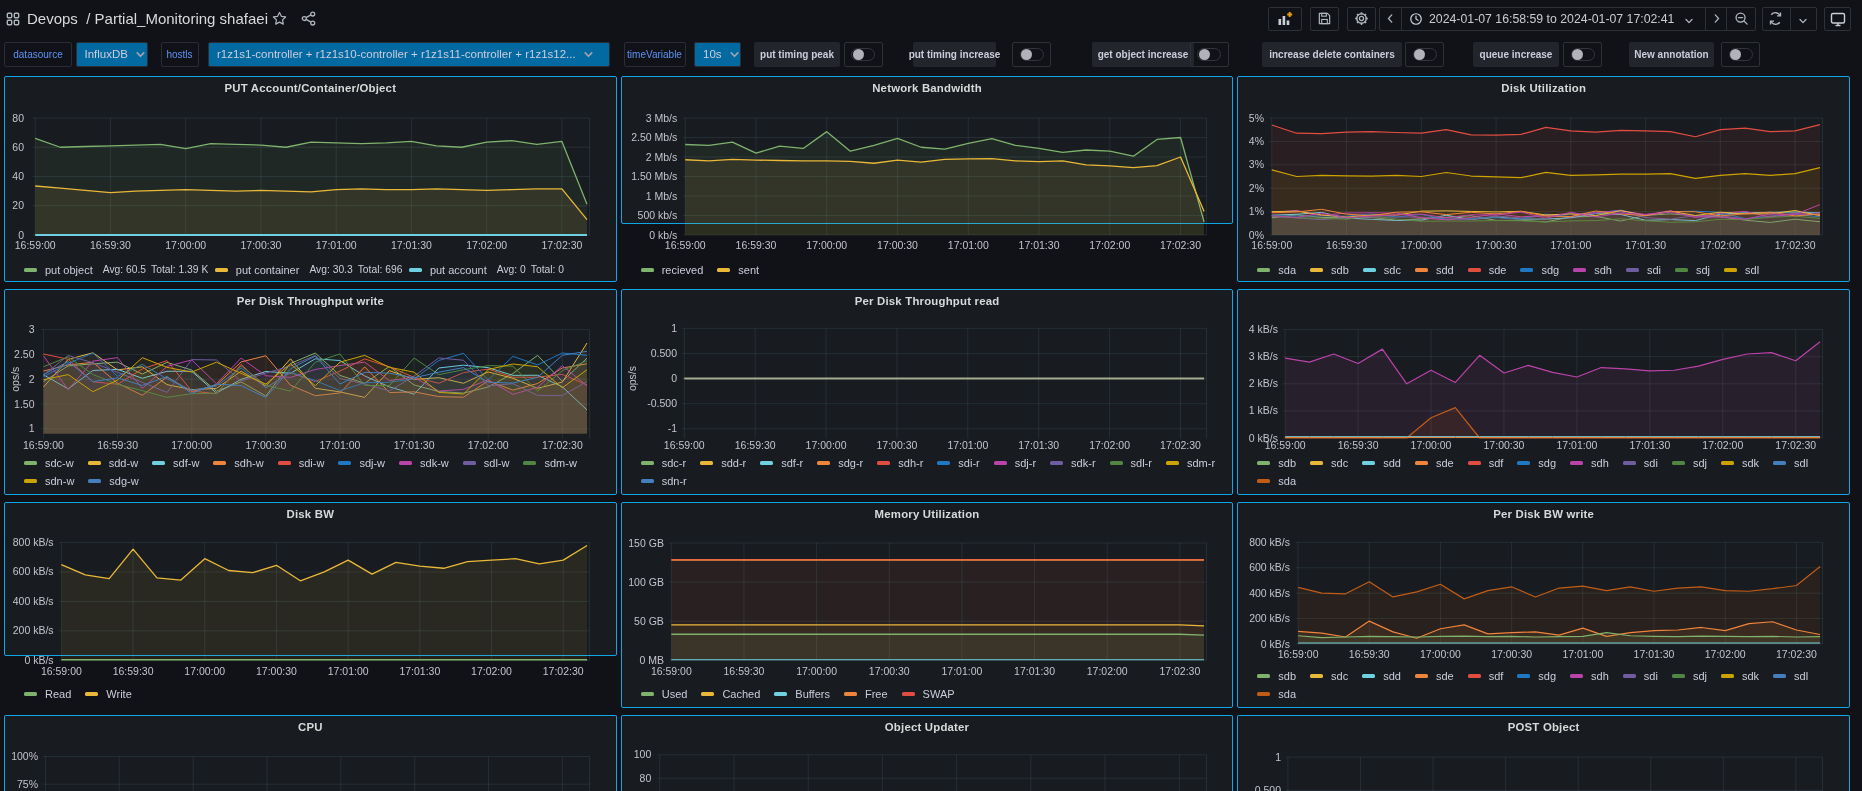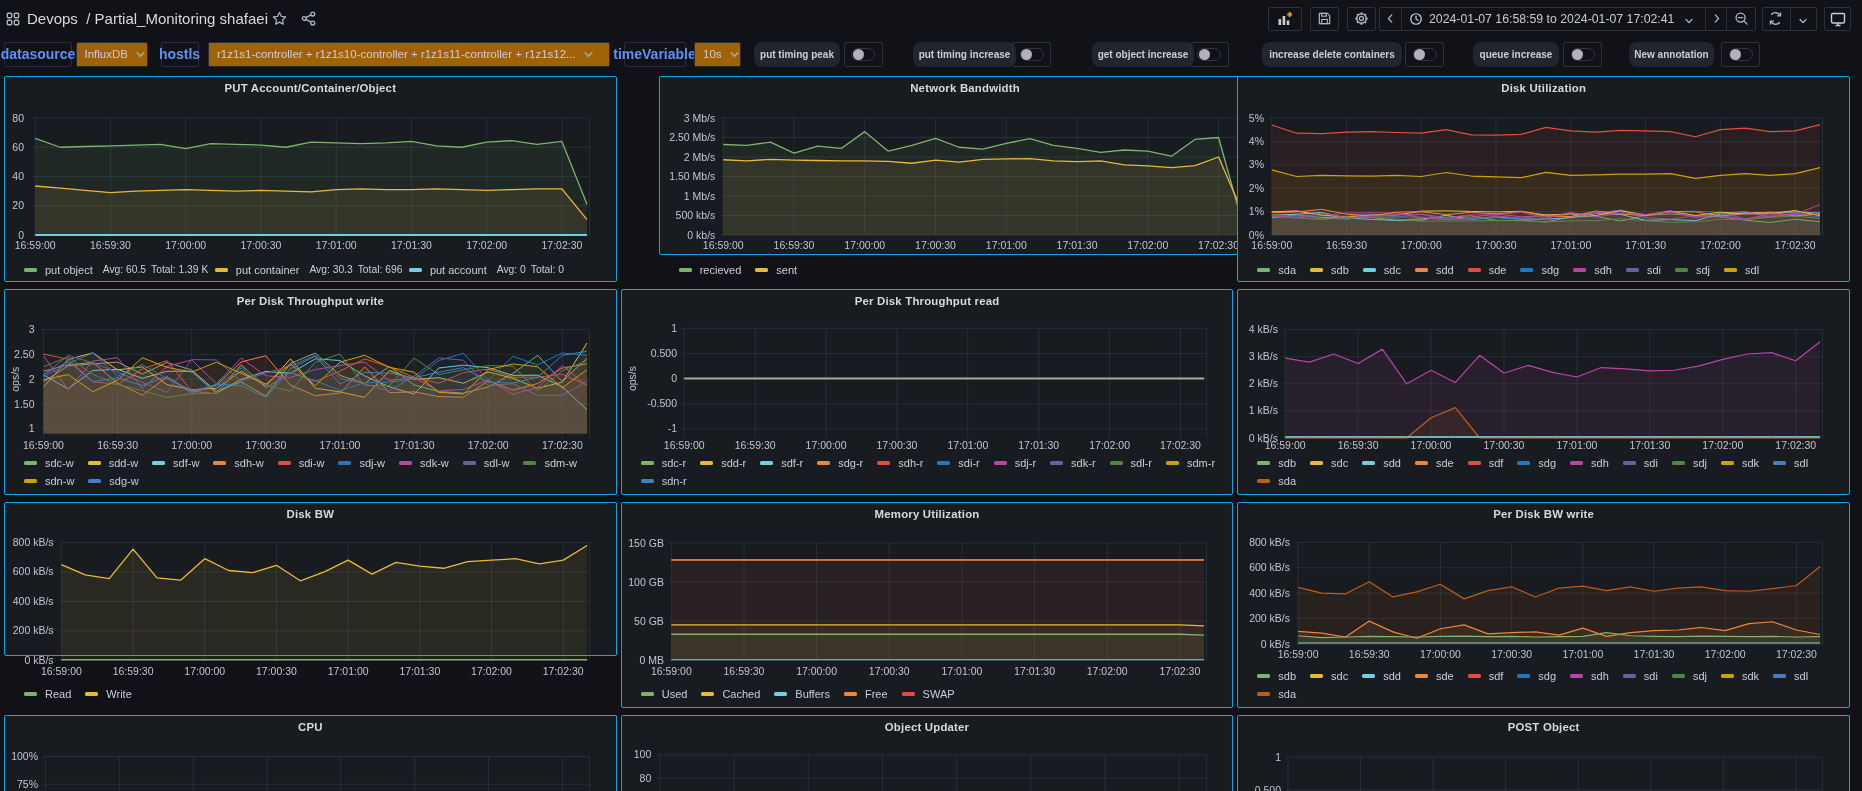--- a/index.html
+++ b/index.html
@@ -6,23 +6,23 @@
 .panel{position:absolute;background:#181b1f;border:1px solid #0ea5e9;border-radius:2px}
 .ptitle{position:absolute;top:5px;left:0;right:0;text-align:center;font-size:11.4px;font-weight:bold;color:#d8d9da;letter-spacing:0.2px}
 .lrow{position:absolute;left:19px;right:6px;height:16px;display:flex;align-items:center;font-size:11px;color:#ccccdc;white-space:nowrap}
 .li{display:inline-flex;align-items:center;margin-right:14px}
 .sw{display:inline-block;width:13px;height:4px;border-radius:1.5px;margin-right:8px}
 .ln{}
 .ls{margin-left:10px;font-size:10.3px}
 .ls2{margin-left:5px;font-size:10.3px}
 .lst .li{margin-right:6.5px}
 .hbtn{position:absolute;border:1px solid #2c3235;border-radius:2px;background:transparent;display:flex;align-items:center;justify-content:center}
-.vlabel{position:absolute;top:42px;height:24.5px;border-radius:2px;background:transparent;border:1px solid #2a2d34;color:#5c92f5;font-weight:bold;font-size:14px;display:flex;align-items:center;padding:6px;white-space:nowrap}
-.vval{position:absolute;top:42px;height:24.5px;border-radius:2px;background:#a16207;border:1px solid #2a2d34;color:#ccccdc;font-size:11.5px;display:flex;align-items:center;padding:0 8px;white-space:nowrap}
-.tlabel{position:absolute;top:42px;height:24.5px;border-radius:8px;background:#22252b;color:#ccccdc;font-weight:bold;font-size:10px;white-space:nowrap;display:flex;align-items:center;justify-content:center}
+.vlabel{position:absolute;top:42px;height:24.5px;border-radius:2px;background:transparent;border:1px solid #2a2d34;color:#5c92f5;font-weight:normal;font-size:10px;display:flex;align-items:center;padding:6px;white-space:nowrap}
+.vval{position:absolute;top:42px;height:24.5px;border-radius:2px;background:#0369a1;border:1px solid #2a2d34;color:#ccccdc;font-size:11.5px;display:flex;align-items:center;padding:0 8px;white-space:nowrap}
+.tlabel{position:absolute;top:42px;height:24.5px;border-radius:2px;background:#22252b;color:#ccccdc;font-weight:bold;font-size:10px;white-space:nowrap;display:flex;align-items:center;justify-content:center}
 .tog{position:absolute;top:42px;height:24.5px;width:39px;border-radius:2px;border:1px solid #2c3235;display:flex;align-items:center;justify-content:center}
 .pill{width:24px;height:12.5px;border-radius:7px;background:#111217;border:1px solid #33363e;position:relative}
 .knob{position:absolute;left:0.5px;top:0.25px;width:11px;height:11px;border-radius:50%;background:#b1b3b8}
 .caret{margin-left:6px;flex:none}
 
 </style></head><body>
 <svg style="position:absolute;left:6px;top:12px" width="14" height="14" viewBox="0 0 16 16" fill="none">
     <rect x="1.5" y="1.5" width="5" height="5" rx="1" stroke="#aeb6bd" stroke-width="1.6"></rect>
     <rect x="9.5" y="1.5" width="5" height="5" rx="1" stroke="#aeb6bd" stroke-width="1.6"></rect>
     <rect x="1.5" y="9.5" width="5" height="5" rx="1" stroke="#aeb6bd" stroke-width="1.6"></rect>
@@ -114,21 +114,21 @@
 <div class="vlabel" style="left:623.5px;width:62px;justify-content:center">timeVariable</div>
 <div class="vval" style="left:694px;width:46.5px">10s<svg class="caret" width="13" height="13" viewBox="0 0 16 16" fill="none">
       <path d="M4 6L8 10.2l4-4.2" stroke="#9fa7ae" stroke-width="2" stroke-linecap="round" stroke-linejoin="round"></path>
     </svg></div>
 <div class="tlabel" style="left:754px;width:86px">put timing peak</div>
 <div class="tog" style="left:843.5px">
     <span class="pill">
       <span class="knob"></span>
     </span>
   </div>
-<div class="tlabel" style="left:913px;width:103px">put timing increase</div>
+<div class="tlabel" style="left:913px;width:83px">put timing increase</div>
 <div class="tog" style="left:1012px">
     <span class="pill">
       <span class="knob"></span>
     </span>
   </div>
 <div class="tlabel" style="left:1092px;width:102px">get object increase</div>
 <div class="tog" style="left:1189.5px">
     <span class="pill">
       <span class="knob"></span>
     </span>
@@ -201,21 +201,21 @@
         <span class="ls2">Total: 696</span>
       </span>
       <span class="li">
         <span class="sw" style="background:#6ED0E0"></span>
         <span class="ln">put account</span>
         <span class="ls">Avg: 0</span>
         <span class="ls2">Total: 0</span>
       </span>
     </div>
   </div>
-<div class="panel" style="left:620.7px;top:76px;width:612.7px;height:179px;margin-left:38px;">
+<div class="panel" style="left:620.7px;top:76px;width:612.7px;height:148px;">
     <div class="ptitle">Network Bandwidth</div>
     <svg width="613" height="205" viewBox="0 0 613 205" style="position:absolute;left:0;top:0">
       <line x1="63.26" y1="41" x2="63.26" y2="158" stroke="rgba(110,159,183,0.15)" stroke-width="1"></line>
       <line x1="134.02" y1="41" x2="134.02" y2="158" stroke="rgba(110,159,183,0.15)" stroke-width="1"></line>
       <line x1="204.77" y1="41" x2="204.77" y2="158" stroke="rgba(110,159,183,0.15)" stroke-width="1"></line>
       <line x1="275.53" y1="41" x2="275.53" y2="158" stroke="rgba(110,159,183,0.15)" stroke-width="1"></line>
       <line x1="346.29" y1="41" x2="346.29" y2="158" stroke="rgba(110,159,183,0.15)" stroke-width="1"></line>
       <line x1="417.04" y1="41" x2="417.04" y2="158" stroke="rgba(110,159,183,0.15)" stroke-width="1"></line>
       <line x1="487.8" y1="41" x2="487.8" y2="158" stroke="rgba(110,159,183,0.15)" stroke-width="1"></line>
       <line x1="558.56" y1="41" x2="558.56" y2="158" stroke="rgba(110,159,183,0.15)" stroke-width="1"></line>

